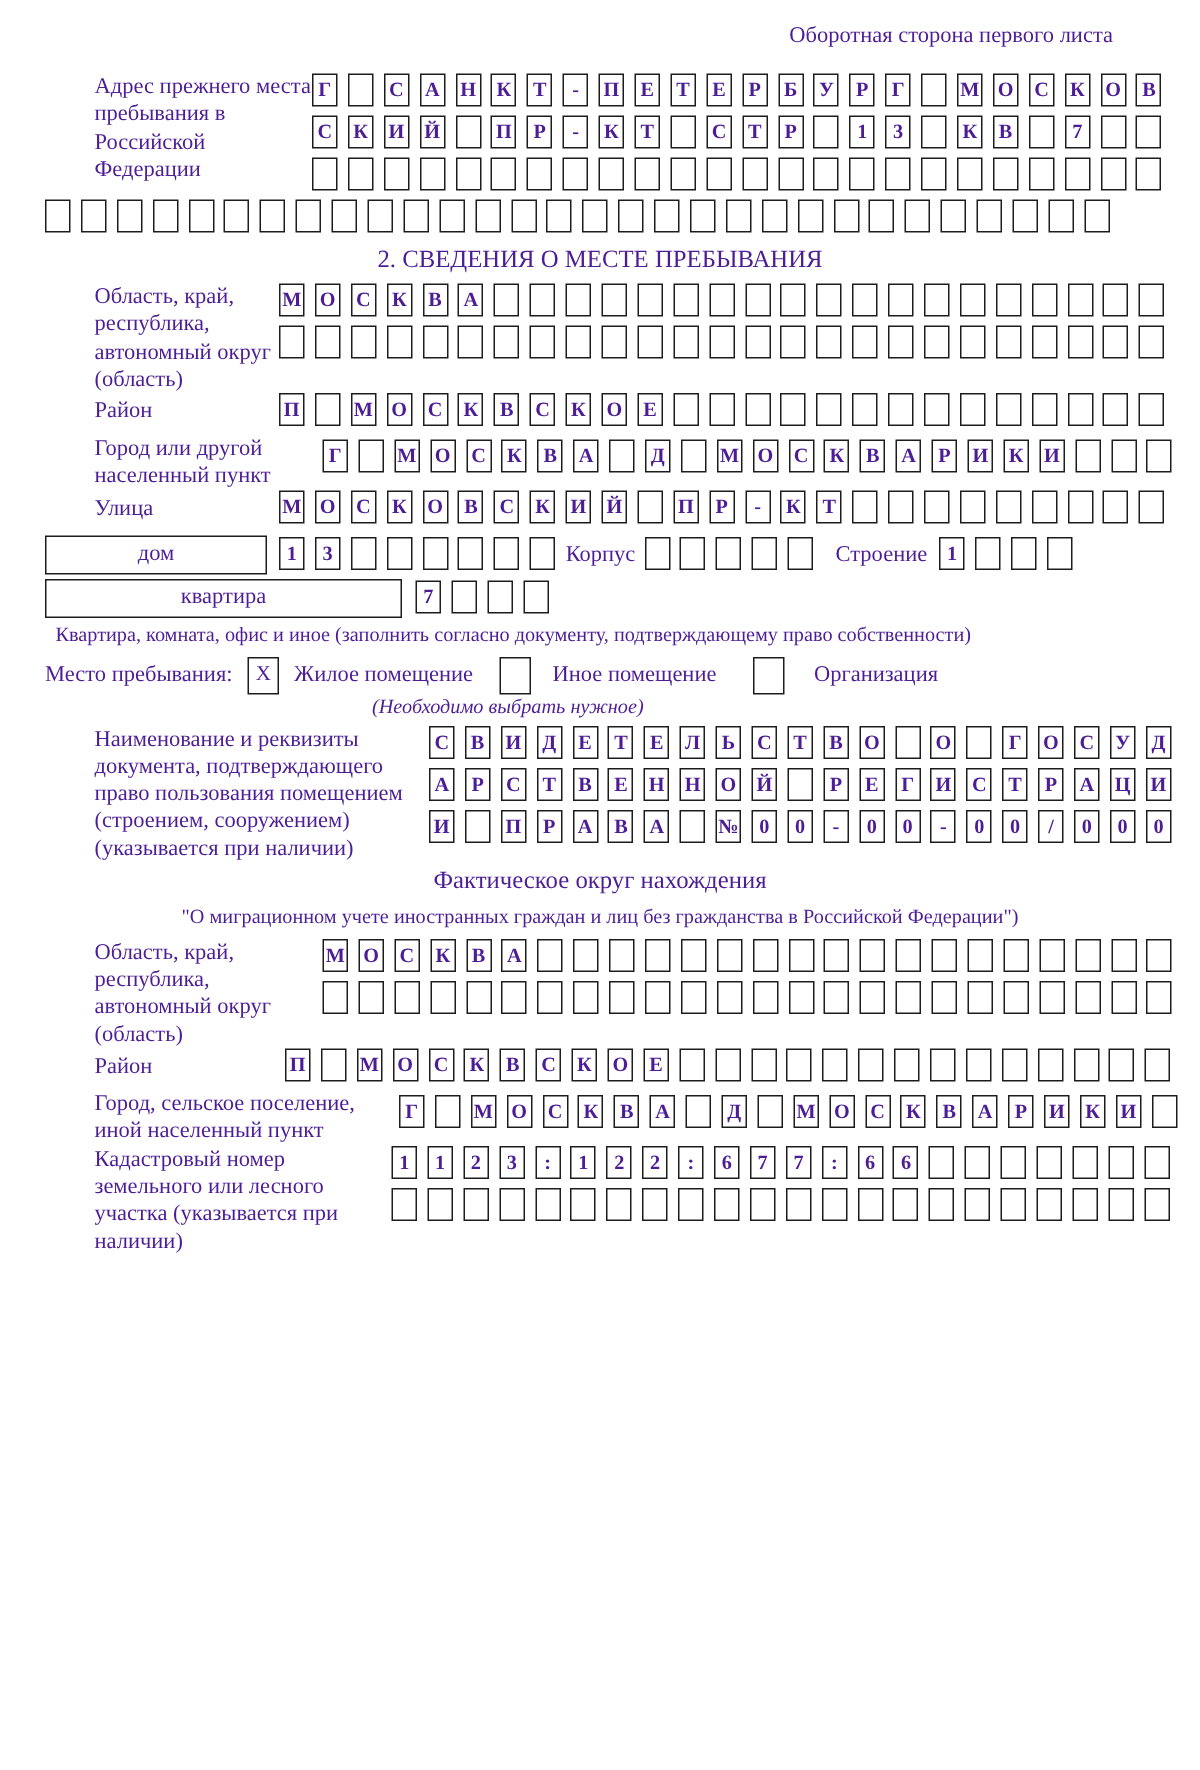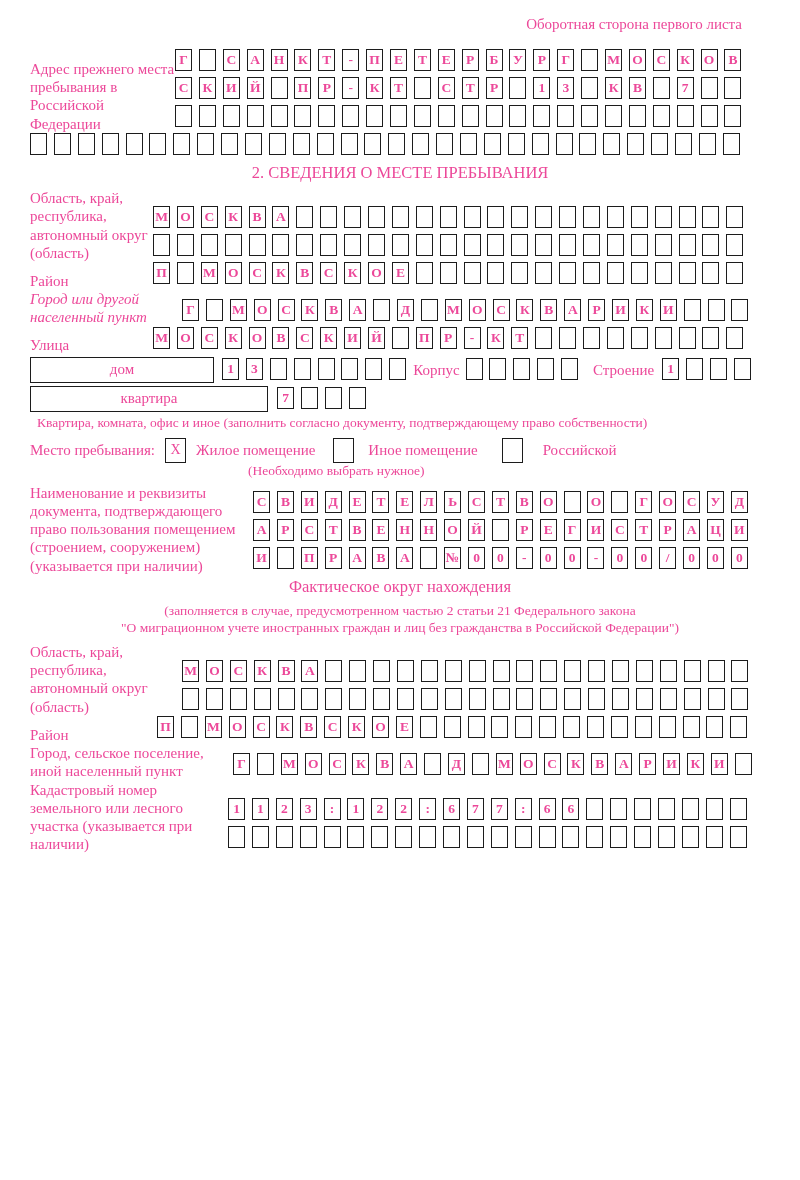--- a/index.html
+++ b/index.html
@@ -1,23 +1,23 @@
 <!DOCTYPE html>
 <html><head>
 <meta charset="utf-8">
 <style>
   html,body{margin:0;padding:0;background:#ffffff;}
   .page{
     width:800px;height:1180px;box-sizing:border-box;
     padding:16px 30px 10px 30px;overflow:hidden;
     font-family:"Liberation Serif","DejaVu Serif",serif;
-    color:#ec4899;background:#fff;
+    color:#4c1d95;background:#fff;
   }
   .hdr-note{text-align:right;padding-right:28px;font-size:15px;margin-bottom:16px;}
-  .frow{display:flex;align-items:flex-end;}
+  .frow{display:flex;align-items:flex-start;margin-left:33px;}
   .lbl{font-size:15px;line-height:1.22;flex:none;}
   .cellrow{display:flex;flex:none;margin-bottom:5px;height:23px;}
   .cell{
     flex:none;width:17px;height:22px;box-sizing:border-box;
     border:1.5px solid #1c1c1c;margin-right:6.9px;
     font-size:13.5px;line-height:20px;text-align:center;font-weight:bold;
     background:#fff;
   }
   .widebox{
     flex:none;box-sizing:border-box;border:1.5px solid #1c1c1c;height:26px;
@@ -247,21 +247,21 @@
         <span class="cell"></span>
         <span class="cell"></span>
         <span class="cell"></span>
         <span class="cell"></span>
         <span class="cell"></span>
         <span class="cell"></span>
       </div>
   </div>
 
   <div class="frow">
-    <div class="lbl" style="width:152px;font-style:italic;">Город или другой населенный пункт</div>
+    <div class="lbl" style="width:152px;">Город или другой населенный пункт</div>
     <div class="cellrow" style="padding-top:3px;">
         <span class="cell">Г</span>
         <span class="cell"></span>
         <span class="cell">М</span>
         <span class="cell">О</span>
         <span class="cell">С</span>
         <span class="cell">К</span>
         <span class="cell">В</span>
         <span class="cell">А</span>
         <span class="cell"></span>
@@ -308,21 +308,21 @@
         <span class="cell"></span>
         <span class="cell"></span>
         <span class="cell"></span>
         <span class="cell"></span>
         <span class="cell"></span>
         <span class="cell"></span>
       </div>
   </div>
 
   <div class="frow" style="align-items:center;margin:2px 0 3px 0;">
-    <div class="widebox" style="width:184px;">дом</div>
+    <div class="widebox" style="width:148px;">дом</div>
     <div class="gap" style="width:8px;"></div>
     <div class="cellrow" style="margin-bottom:0;">
         <span class="cell">1</span>
         <span class="cell">3</span>
         <span class="cell"></span>
         <span class="cell"></span>
         <span class="cell"></span>
         <span class="cell"></span>
         <span class="cell"></span>
         <span class="cell"></span>
@@ -365,23 +365,23 @@
     <span class="chkbox">X</span>
     <span class="gap" style="width:10px;"></span>
     <span>Жилое помещение</span>
     <span class="gap" style="width:18px;"></span>
     <span class="chkbox"></span>
     <span class="gap" style="width:14px;"></span>
     <span>Иное помещение</span>
     <span class="gap" style="width:24px;"></span>
     <span class="chkbox"></span>
     <span class="gap" style="width:20px;"></span>
-    <span>Российской</span>
-  </div>
-  <div class="note mb4" style="padding-left:218px;">(Необходимо выбрать нужное)</div>
+    <span>Организация</span>
+  </div>
+  <div class="note mb4" style="padding-left:218px;font-style:italic;">(Необходимо выбрать нужное)</div>
 
   <div class="frow" style="margin-top:4px;">
     <div class="lbl" style="width:223px;">Наименование и реквизиты документа, подтверждающего право пользования помещением (строением, сооружением) (указывается при наличии)</div>
     <div>
       <div class="cellrow">
           <span class="cell">С</span>
           <span class="cell">В</span>
           <span class="cell">И</span>
           <span class="cell">Д</span>
           <span class="cell">Е</span>
@@ -445,21 +445,20 @@
           <span class="cell">0</span>
           <span class="cell">/</span>
           <span class="cell">0</span>
           <span class="cell">0</span>
           <span class="cell">0</span>
         </div>
     </div>
   </div>
 
   <div class="sec-title" style="margin-top:2px;">Фактическое округ нахождения</div>
-  <div class="note center">(заполняется в случае, предусмотренном частью 2 статьи 21 Федерального закона</div>
   <div class="note center mb6">"О миграционном учете иностранных граждан и лиц без гражданства в Российской Федерации")</div>
 
   <div class="frow">
     <div class="lbl" style="width:152px;">Область, край, республика, автономный округ (область)</div>
     <div>
       <div class="cellrow">
           <span class="cell">М</span>
           <span class="cell">О</span>
           <span class="cell">С</span>
           <span class="cell">К</span>

